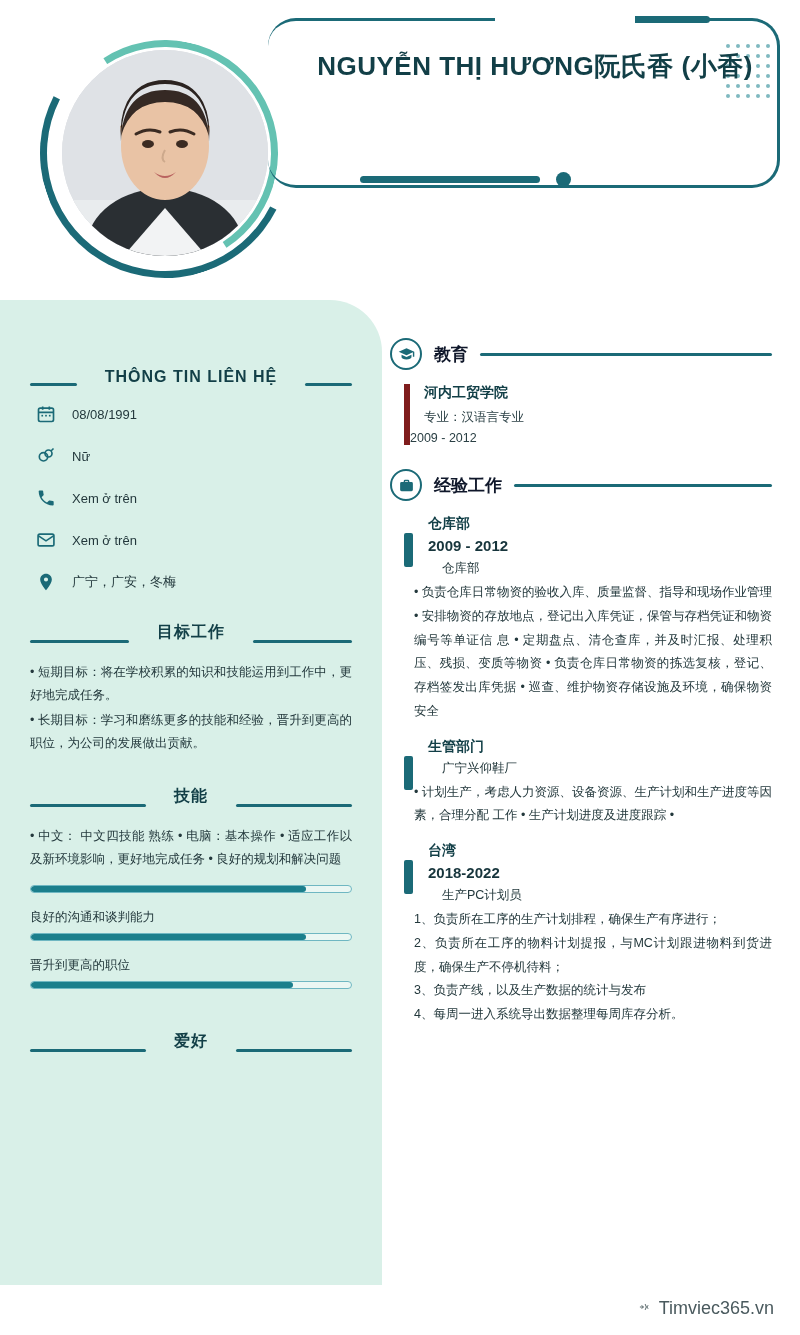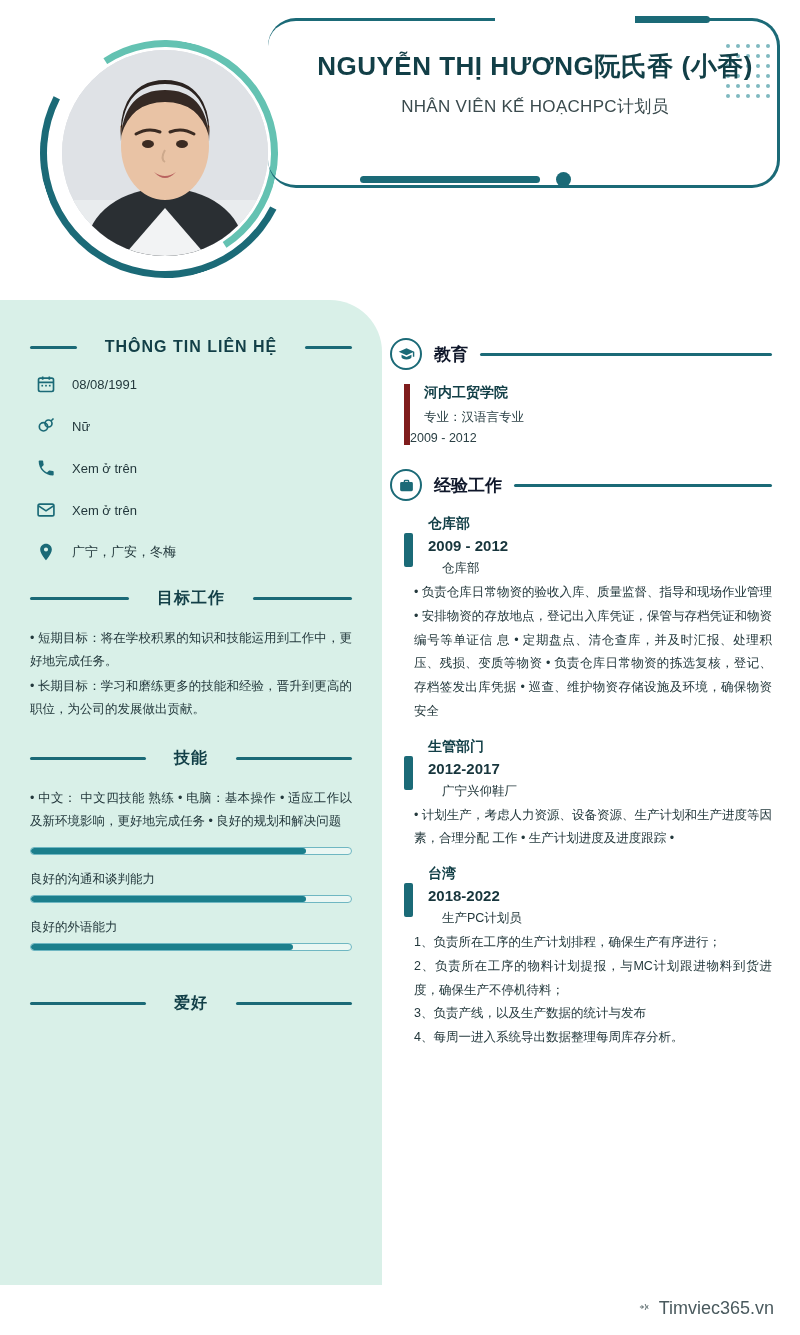--- a/index.html
+++ b/index.html
@@ -164,23 +164,24 @@
   .main {
     position: absolute;
     left: 382px; top: 0;
     width: 418px;
     padding: 38px 28px 0 8px;
   }
 
   
   .side-head {
     display: flex;
-    align-items: center;
+    align-items: flex-end;
     gap: 28px;
     margin-bottom: 18px;
+    margin-top: 30px;
   }
   .side-head .line {
     flex: 1;
     height: 3px;
     background: #1b6a77;
     border-radius: 2px;
   }
   .side-head .txt {
     font-size: 16px;
     font-weight: bold;
@@ -393,21 +394,20 @@
       <i style="left:40px;top:40px"></i>
     <i style="left:0px;top:50px"></i>
       <i style="left:10px;top:50px"></i>
       <i style="left:20px;top:50px"></i>
       <i style="left:30px;top:50px"></i>
       <i style="left:40px;top:50px"></i>
   </div>
 
   <div class="name-block">
     <div class="name">NGUYỄN THỊ HƯƠNG阮氏香 (小香)</div>
-    <div class="job-title">NHÂN VIÊN KẾ HOẠCHPC计划员</div>
   </div>
 
   <div class="hdr-bar"></div>
   <div class="hdr-bar-dot"></div>
 </div>
 
 <div class="body-wrap">
 
   <div class="sidebar">
 
@@ -491,21 +491,21 @@
       </div>
       <div class="side-text">• 中文： 中文四技能 熟练 • 电脑：基本操作 • 适应工作以及新环境影响，更好地完成任务 • 良好的规划和解决问题</div>
 
       <div class="skillbar" style="margin-top:14px">
         <i style="width:86%"></i>
       </div>
       <div class="skillbar-label">良好的沟通和谈判能力</div>
       <div class="skillbar">
         <i style="width:86%"></i>
       </div>
-      <div class="skillbar-label">良好的外语能力</div>
+      <div class="skillbar-label">晋升到更高的职位</div>
       <div class="skillbar">
         <i style="width:82%"></i>
       </div>
     </div>
 
 
     <div class="side-block" style="margin-top:42px">
       <div class="side-head">
         <span class="line"></span>
         <span class="txt">爱好</span>
@@ -549,21 +549,20 @@
         <div class="exp-date">2009 - 2012</div>
         <div class="exp-company">仓库部</div>
         <div class="exp-desc">• 负责仓库日常物资的验收入库、质量监督、指导和现场作业管理 • 安排物资的存放地点，登记出入库凭证，保管与存档凭证和物资编号等单证信 息 • 定期盘点、清仓查库，并及时汇报、处理积压、残损、变质等物资 • 负责仓库日常物资的拣选复核，登记、存档签发出库凭据 • 巡查、维护物资存储设施及环境，确保物资安全</div>
       </div>
     </div>
 
     <div class="exp-item">
       <span class="exp-tick"></span>
       <div class="exp-body">
         <div class="exp-role">生管部门</div>
-        <div class="exp-date">2012-2017</div>
         <div class="exp-company">广宁兴仰鞋厂</div>
         <div class="exp-desc">• 计划生产，考虑人力资源、设备资源、生产计划和生产进度等因素，合理分配 工作 • 生产计划进度及进度跟踪 •</div>
       </div>
     </div>
 
     <div class="exp-item">
       <span class="exp-tick"></span>
       <div class="exp-body">
         <div class="exp-role">台湾</div>
         <div class="exp-date">2018-2022</div>

